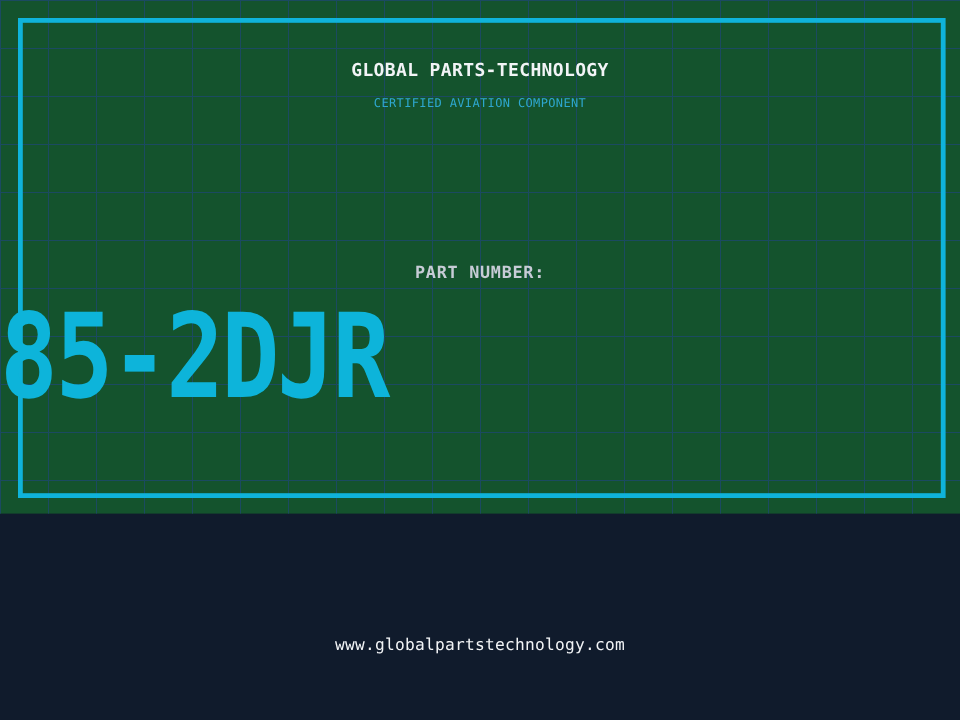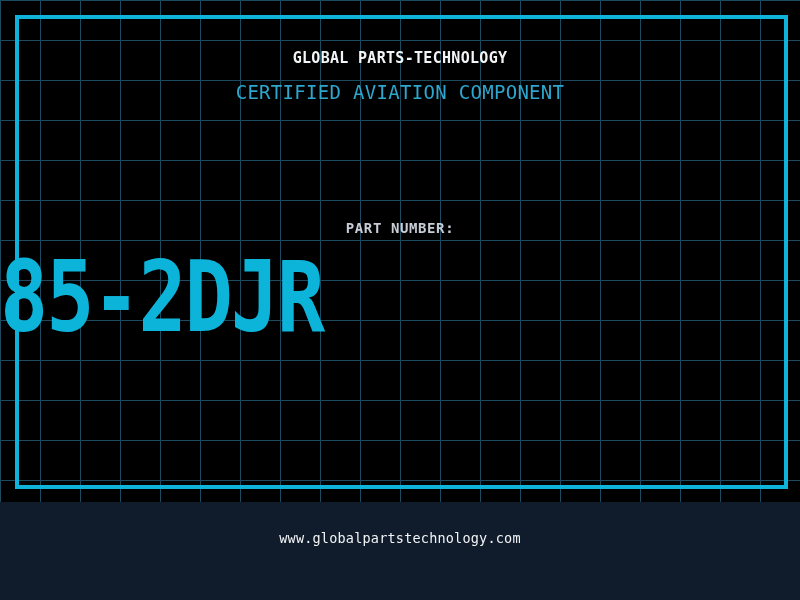--- a/index.html
+++ b/index.html
@@ -7,22 +7,22 @@
     padding: 0;
     width: 800px;
     height: 600px;
     overflow: hidden;
     background: #101b2c;
     font-family: "DejaVu Sans Mono", "Liberation Mono", monospace;
   }
   .page {
     position: relative;
     width: 800px;
-    height: 502px;
-    background: #000000;
+    height: 428px;
+    background: #14532d;
   }
   .grid-bg {
     position: absolute;
     inset: 0;
     background-image:
       linear-gradient(to right, #1b4a61 1px, transparent 1px),
       linear-gradient(to bottom, #1b4a61 1px, transparent 1px);
     background-size: 40px 40px;
   }
   .frame {
@@ -43,21 +43,21 @@
   .company {
     top: 49px;
     color: #f2f4f6;
     font-weight: bold;
     font-size: 15px;
     letter-spacing: 0.3px;
   }
   .subtitle {
     top: 81px;
     color: #2ea7cf;
-    font-size: 19px;
+    font-size: 10px;
     letter-spacing: 0.3px;
   }
   .part-label {
     top: 220px;
     color: #c7ccd6;
     font-weight: bold;
     font-size: 14px;
     letter-spacing: 0.6px;
   }
   .part-value-wrap {

